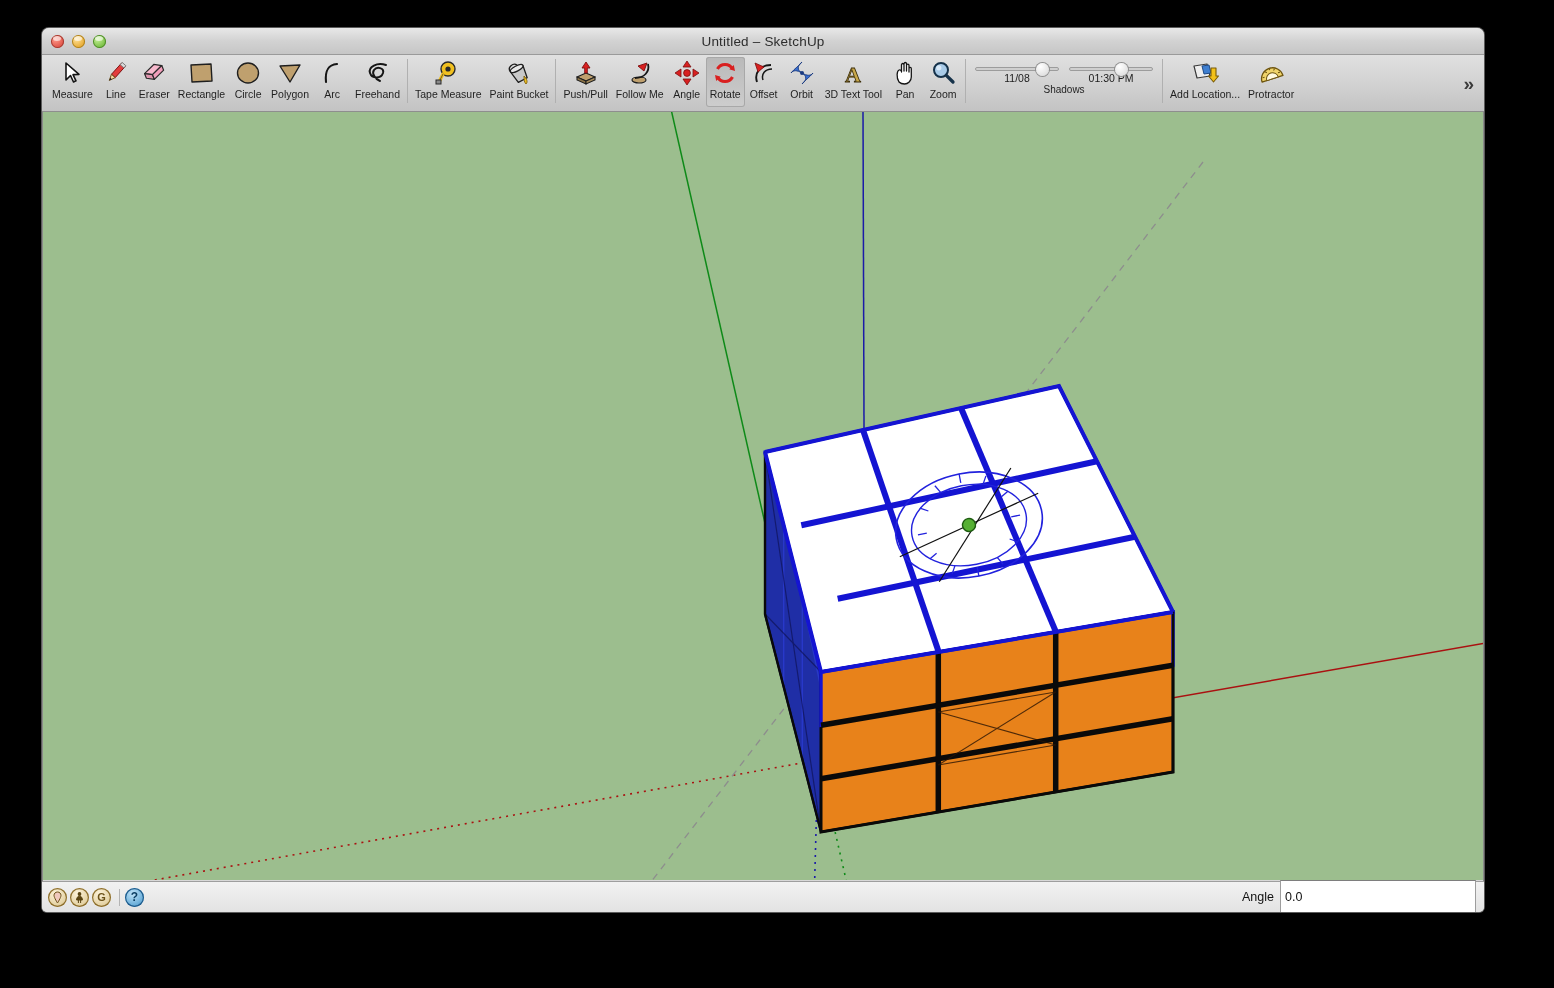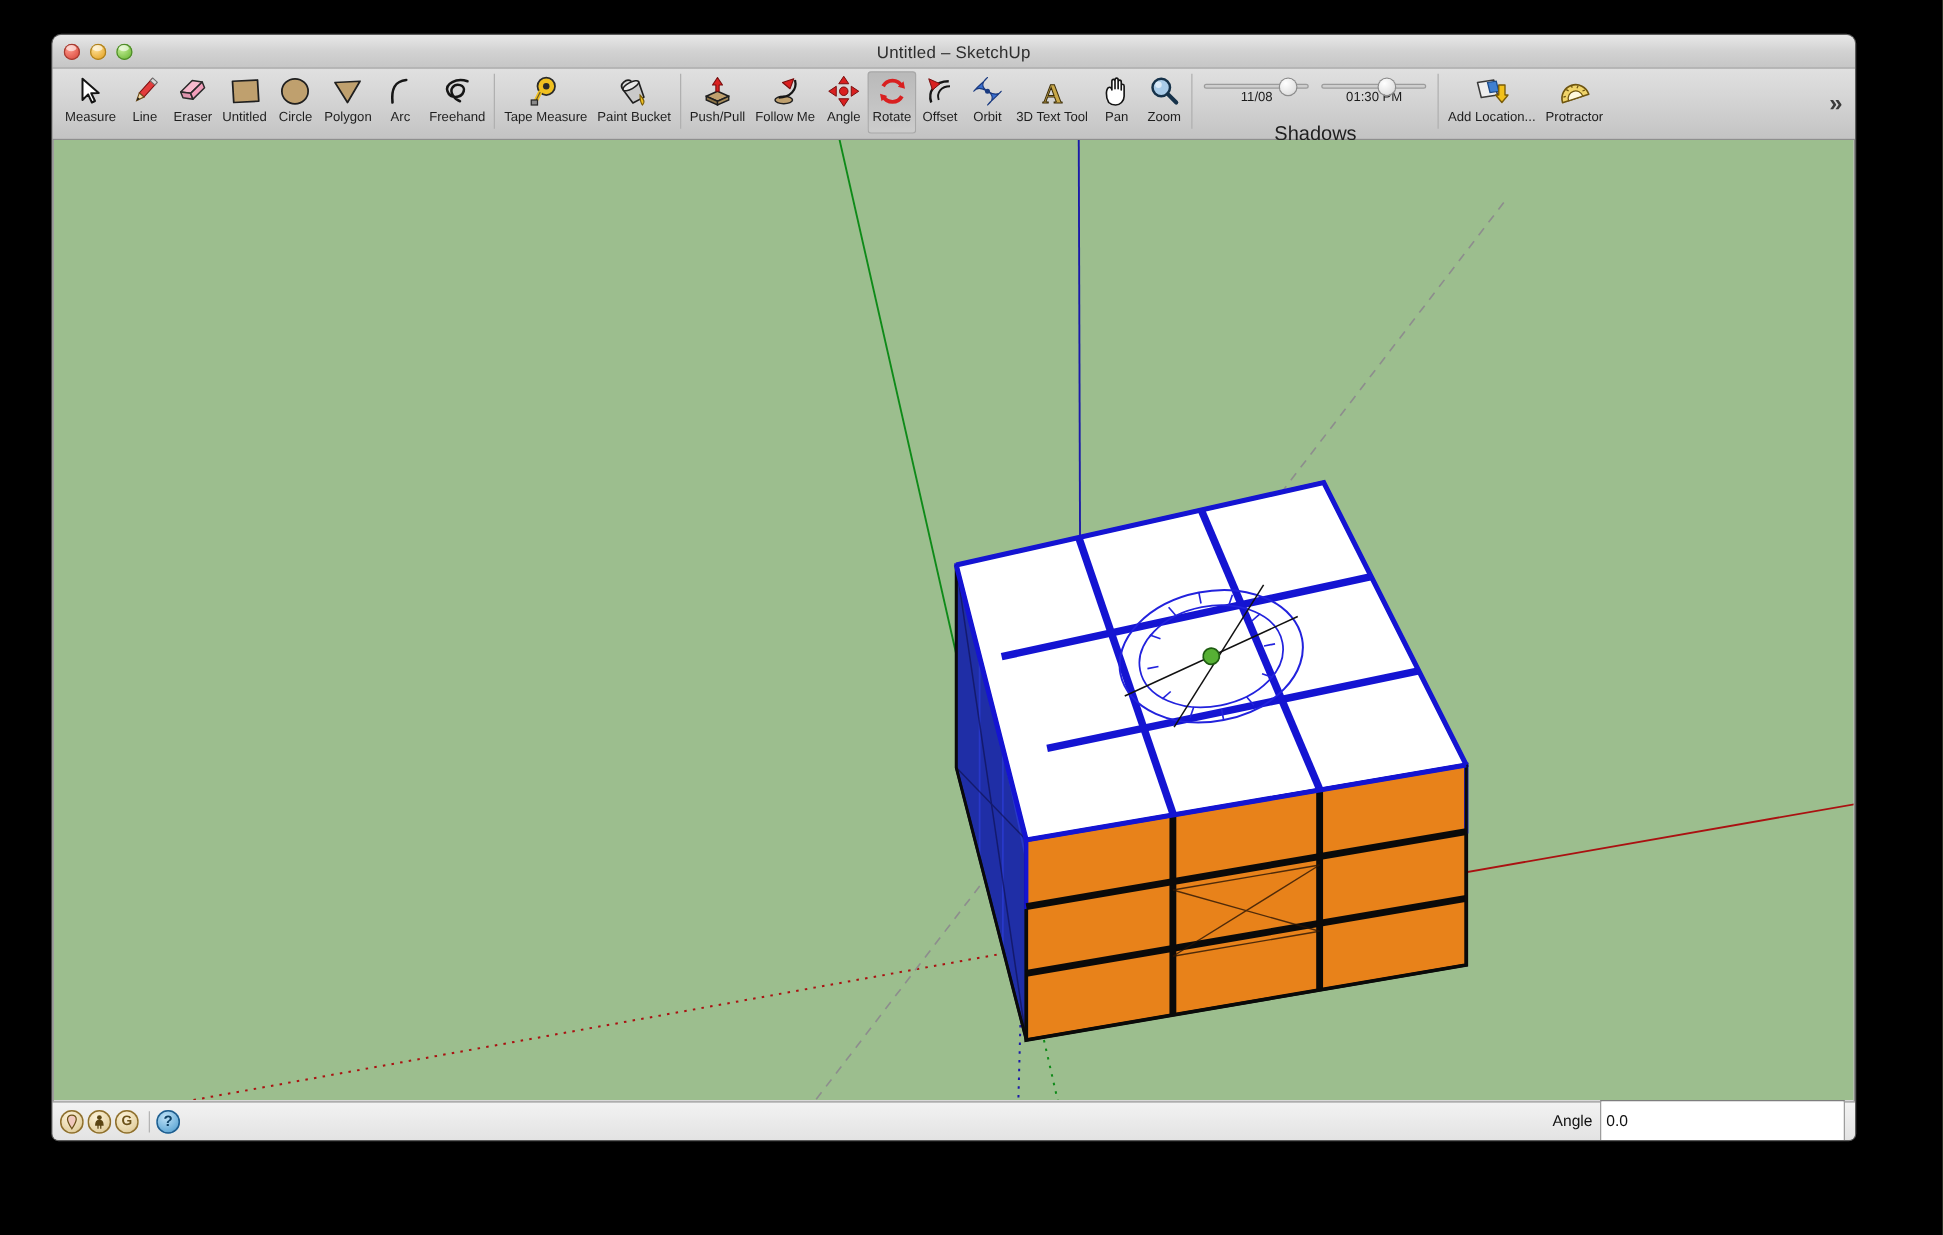--- a/index.html
+++ b/index.html
@@ -59,21 +59,21 @@
     margin-top:4px; padding:0 6px;
   }
   #sliders{ display:flex; gap:10px; }
   .sl{ width:84px; display:flex; flex-direction:column; align-items:center; }
   .sl .track{ width:84px; height:4px; background:#cfcfcf; border:1px solid #9c9c9c;
               border-radius:2px; position:relative; margin-top:8px; }
   .sl .knob{ position:absolute; top:-5px; width:13px; height:13px; border-radius:50%;
              background:radial-gradient(circle at 35% 28%,#ffffff,#e2e2e2 70%,#bdbdbd);
              box-shadow:0 0 0 1px #8d8d8d; }
   .sl .sval{ font-size:10.5px; color:#1c1c1c; margin-top:1px; }
-  #shadows-label{ font-size:16px; color:#1f1f1f; margin-top:15px; }
+  #shadows-label{ font-size:10px; color:#1f1f1f; margin-top:0; }
   #overflow-chev{ position:absolute; right:10px; top:18px; font-size:19px; color:#3a3a3a;
                   font-weight:bold; cursor:default; }
 
   
   #canvas-wrap{ flex:1 1 auto; position:relative; overflow:hidden;
                 border-left:1px solid #8a8a8a; border-right:1px solid #8a8a8a; }
   #canvas{ position:absolute; inset:0; }
 
   
   #statusbar{
@@ -159,21 +159,21 @@
       </span>
       <span class="tlabel">Eraser</span>
     </div>
 
     <div class="tool">
       <span class="glyph">
         <svg width="26" height="24" viewBox="0 0 26 24">
             <path d="M3 4 L23 3 L24 20 L4 21 Z" fill="#bfa06e" stroke="#1f1f1f" stroke-width="1.4" stroke-linejoin="round"></path>
           </svg>
       </span>
-      <span class="tlabel">Untitled</span>
+      <span class="tlabel">Rectangle</span>
     </div>
 
     <div class="tool">
       <span class="glyph">
         <svg width="26" height="24" viewBox="0 0 26 24">
             <ellipse cx="13" cy="12" rx="10.5" ry="10" fill="#bfa06e" stroke="#1f1f1f" stroke-width="1.4"></ellipse>
           </svg>
       </span>
       <span class="tlabel">Circle</span>
     </div>

